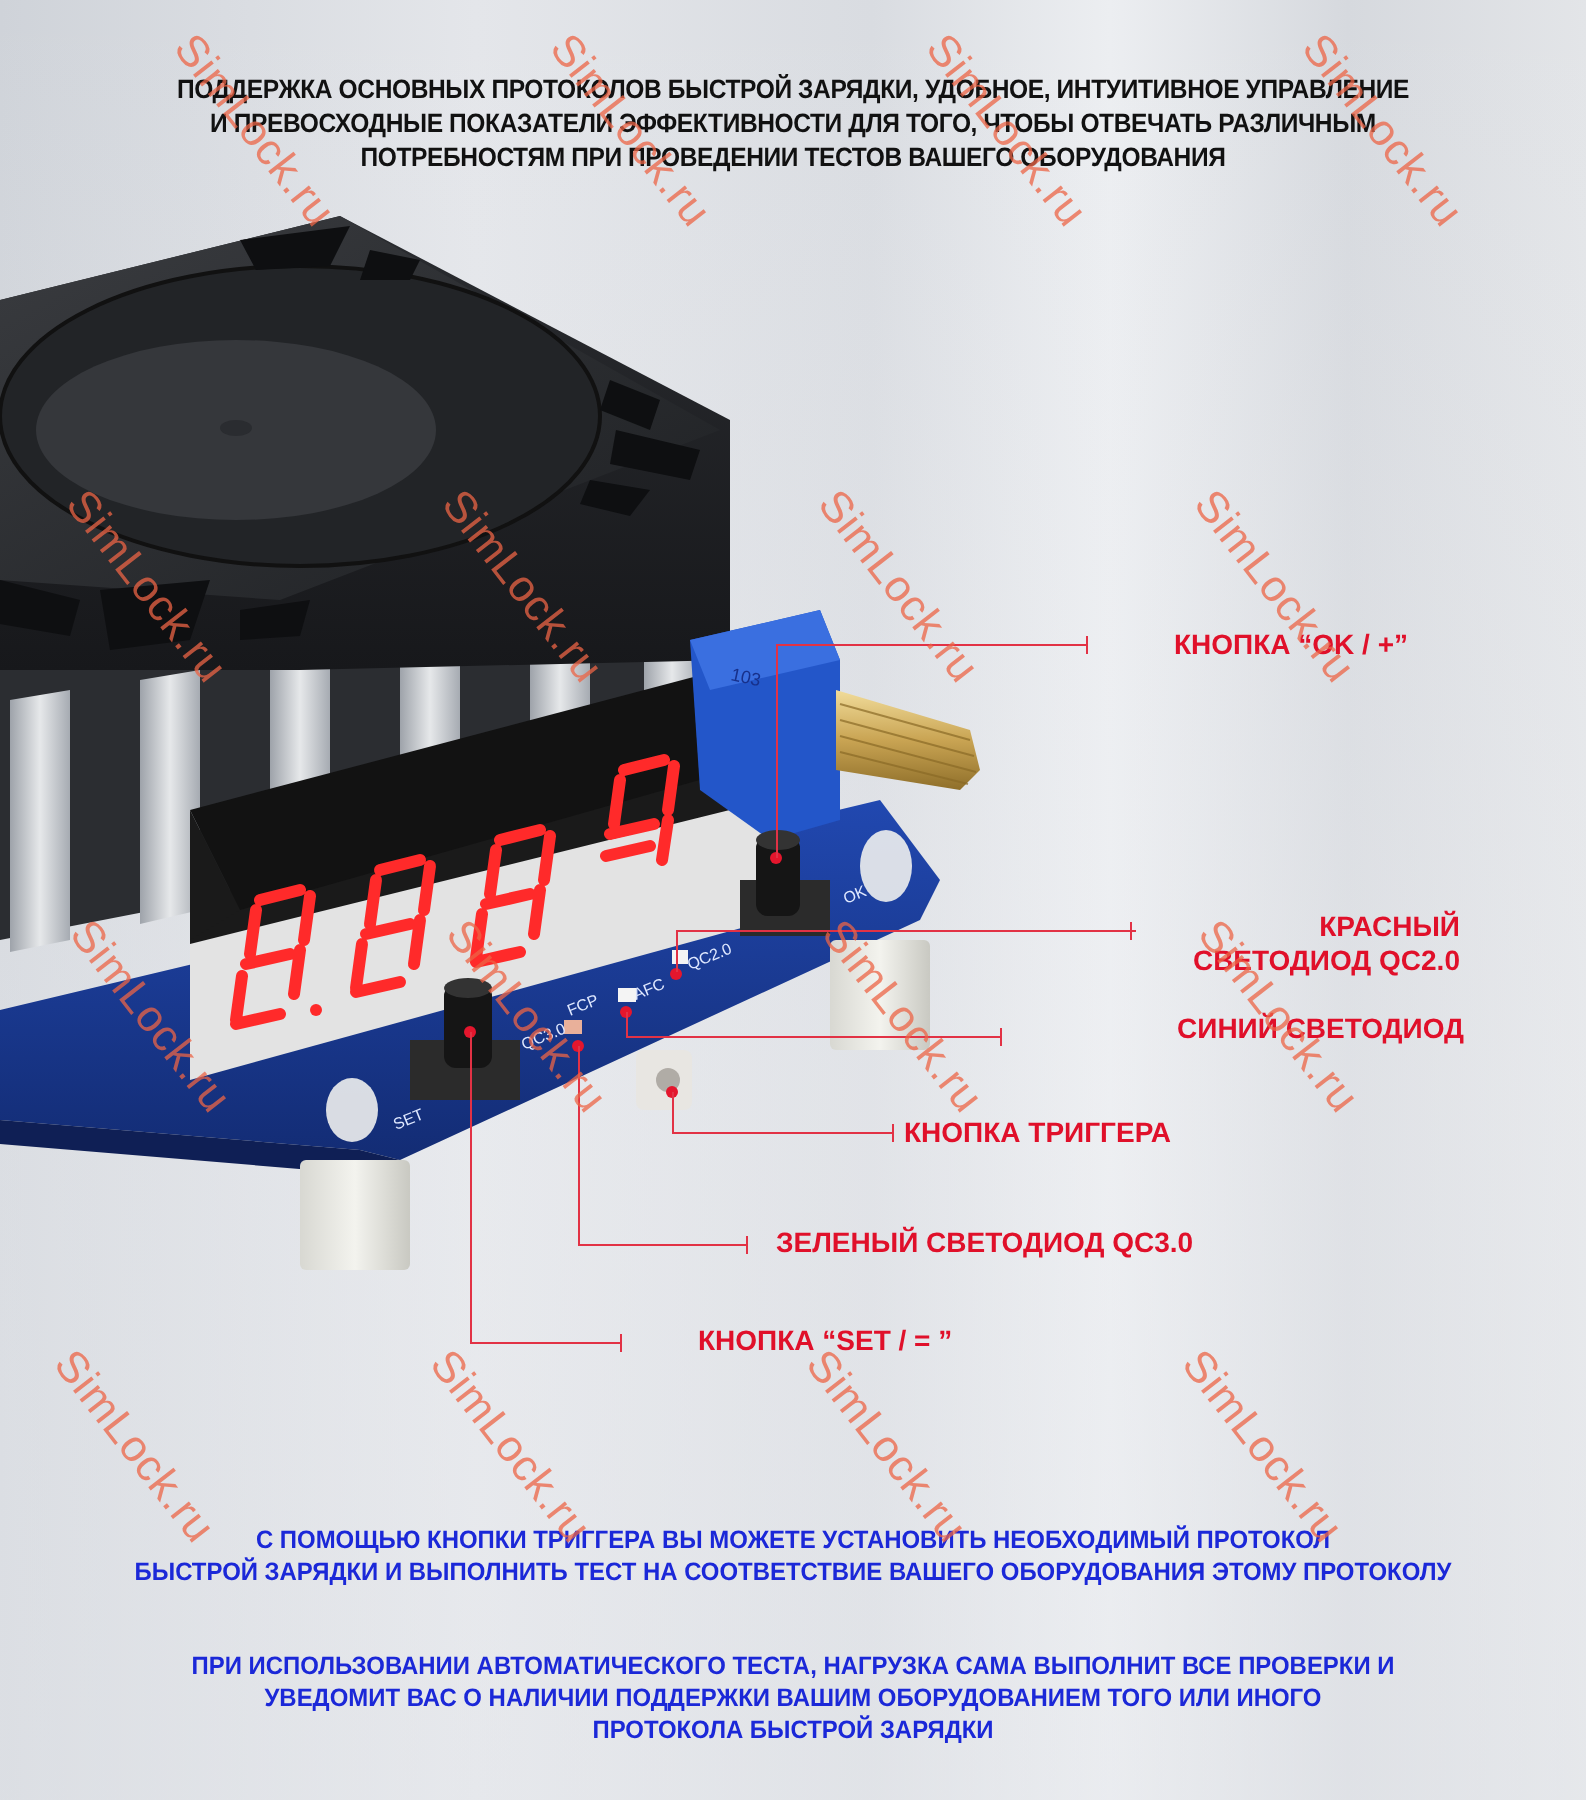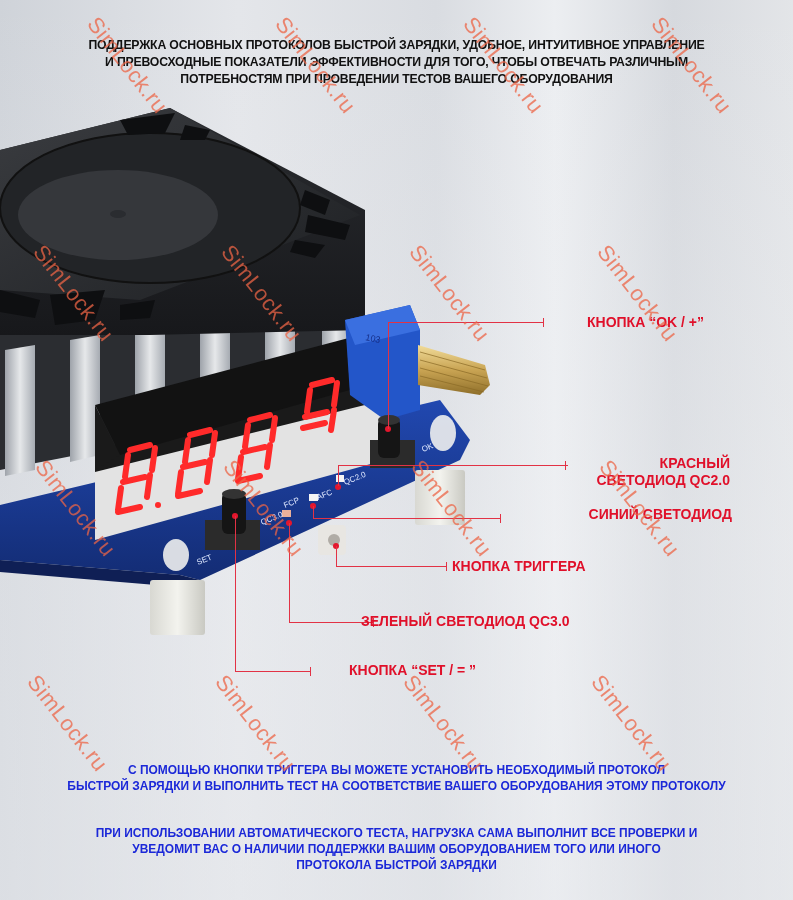--- a/index.html
+++ b/index.html
@@ -195,21 +195,21 @@
 <div class="dot" style="left:333px;top:543px;"></div>
 <div class="leader" style="left:336px;top:546px;width:1px;height:20px;"></div>
 <div class="leader" style="left:336px;top:566px;width:110px;height:1px;"></div>
 <div class="tick" style="left:446px;top:562px;"></div>
 <div class="callout" style="left:452px;top:558px;">КНОПКА ТРИГГЕРА</div>
 
 <div class="dot" style="left:286px;top:520px;"></div>
 <div class="leader" style="left:289px;top:523px;width:1px;height:99px;"></div>
 <div class="leader" style="left:289px;top:622px;width:84px;height:1px;"></div>
 <div class="tick" style="left:373px;top:618px;"></div>
-<div class="callout" style="left:361px;top:613px;">ЗЕЛЕНЫЙ СВЕТОДИОД QC3.0</div>
+<div class="callout" style="left:388px;top:613px;">ЗЕЛЕНЫЙ СВЕТОДИОД QC3.0</div>
 
 <div class="dot" style="left:232px;top:513px;"></div>
 <div class="leader" style="left:235px;top:516px;width:1px;height:155px;"></div>
 <div class="leader" style="left:235px;top:671px;width:75px;height:1px;"></div>
 <div class="tick" style="left:310px;top:667px;"></div>
 <div class="callout" style="left:317px;top:662px;margin-left:32px;">КНОПКА “SET / = ”</div>
 
 <div class="bottom-text" style="top:762px;">
   <div>С ПОМОЩЬЮ КНОПКИ ТРИГГЕРА ВЫ МОЖЕТЕ УСТАНОВИТЬ НЕОБХОДИМЫЙ ПРОТОКОЛ</div>
   <div>БЫСТРОЙ ЗАРЯДКИ И ВЫПОЛНИТЬ ТЕСТ НА СООТВЕТСТВИЕ ВАШЕГО ОБОРУДОВАНИЯ ЭТОМУ ПРОТОКОЛУ</div>

